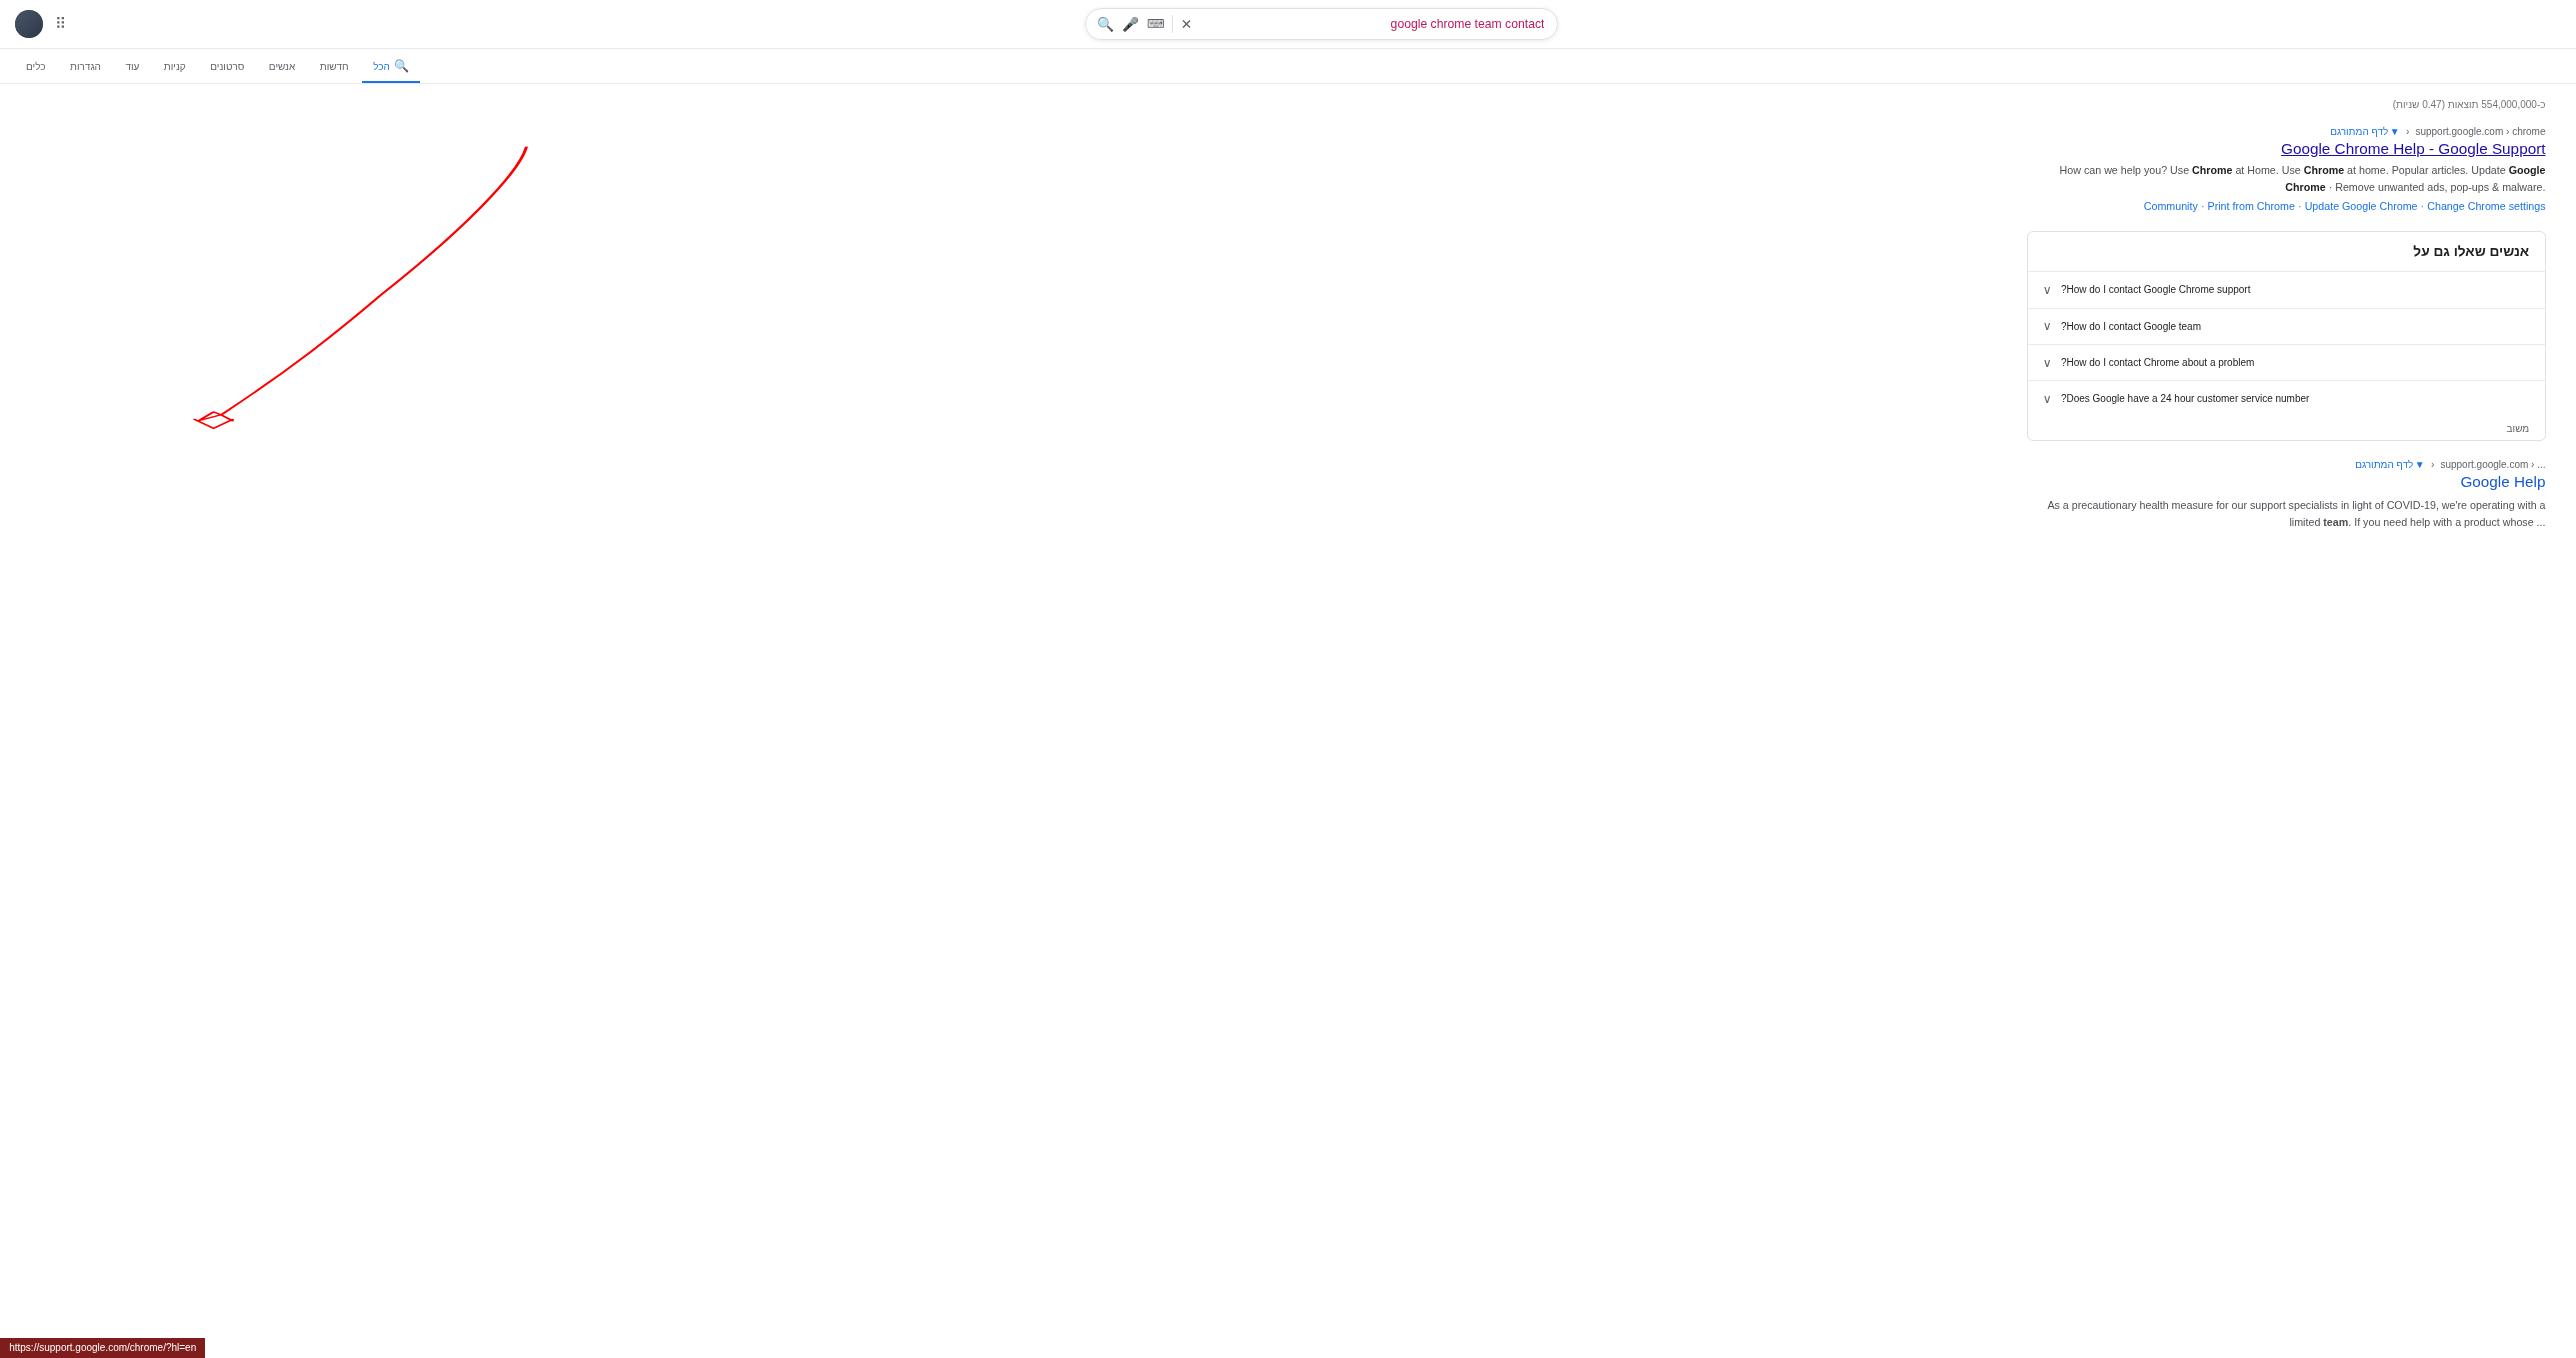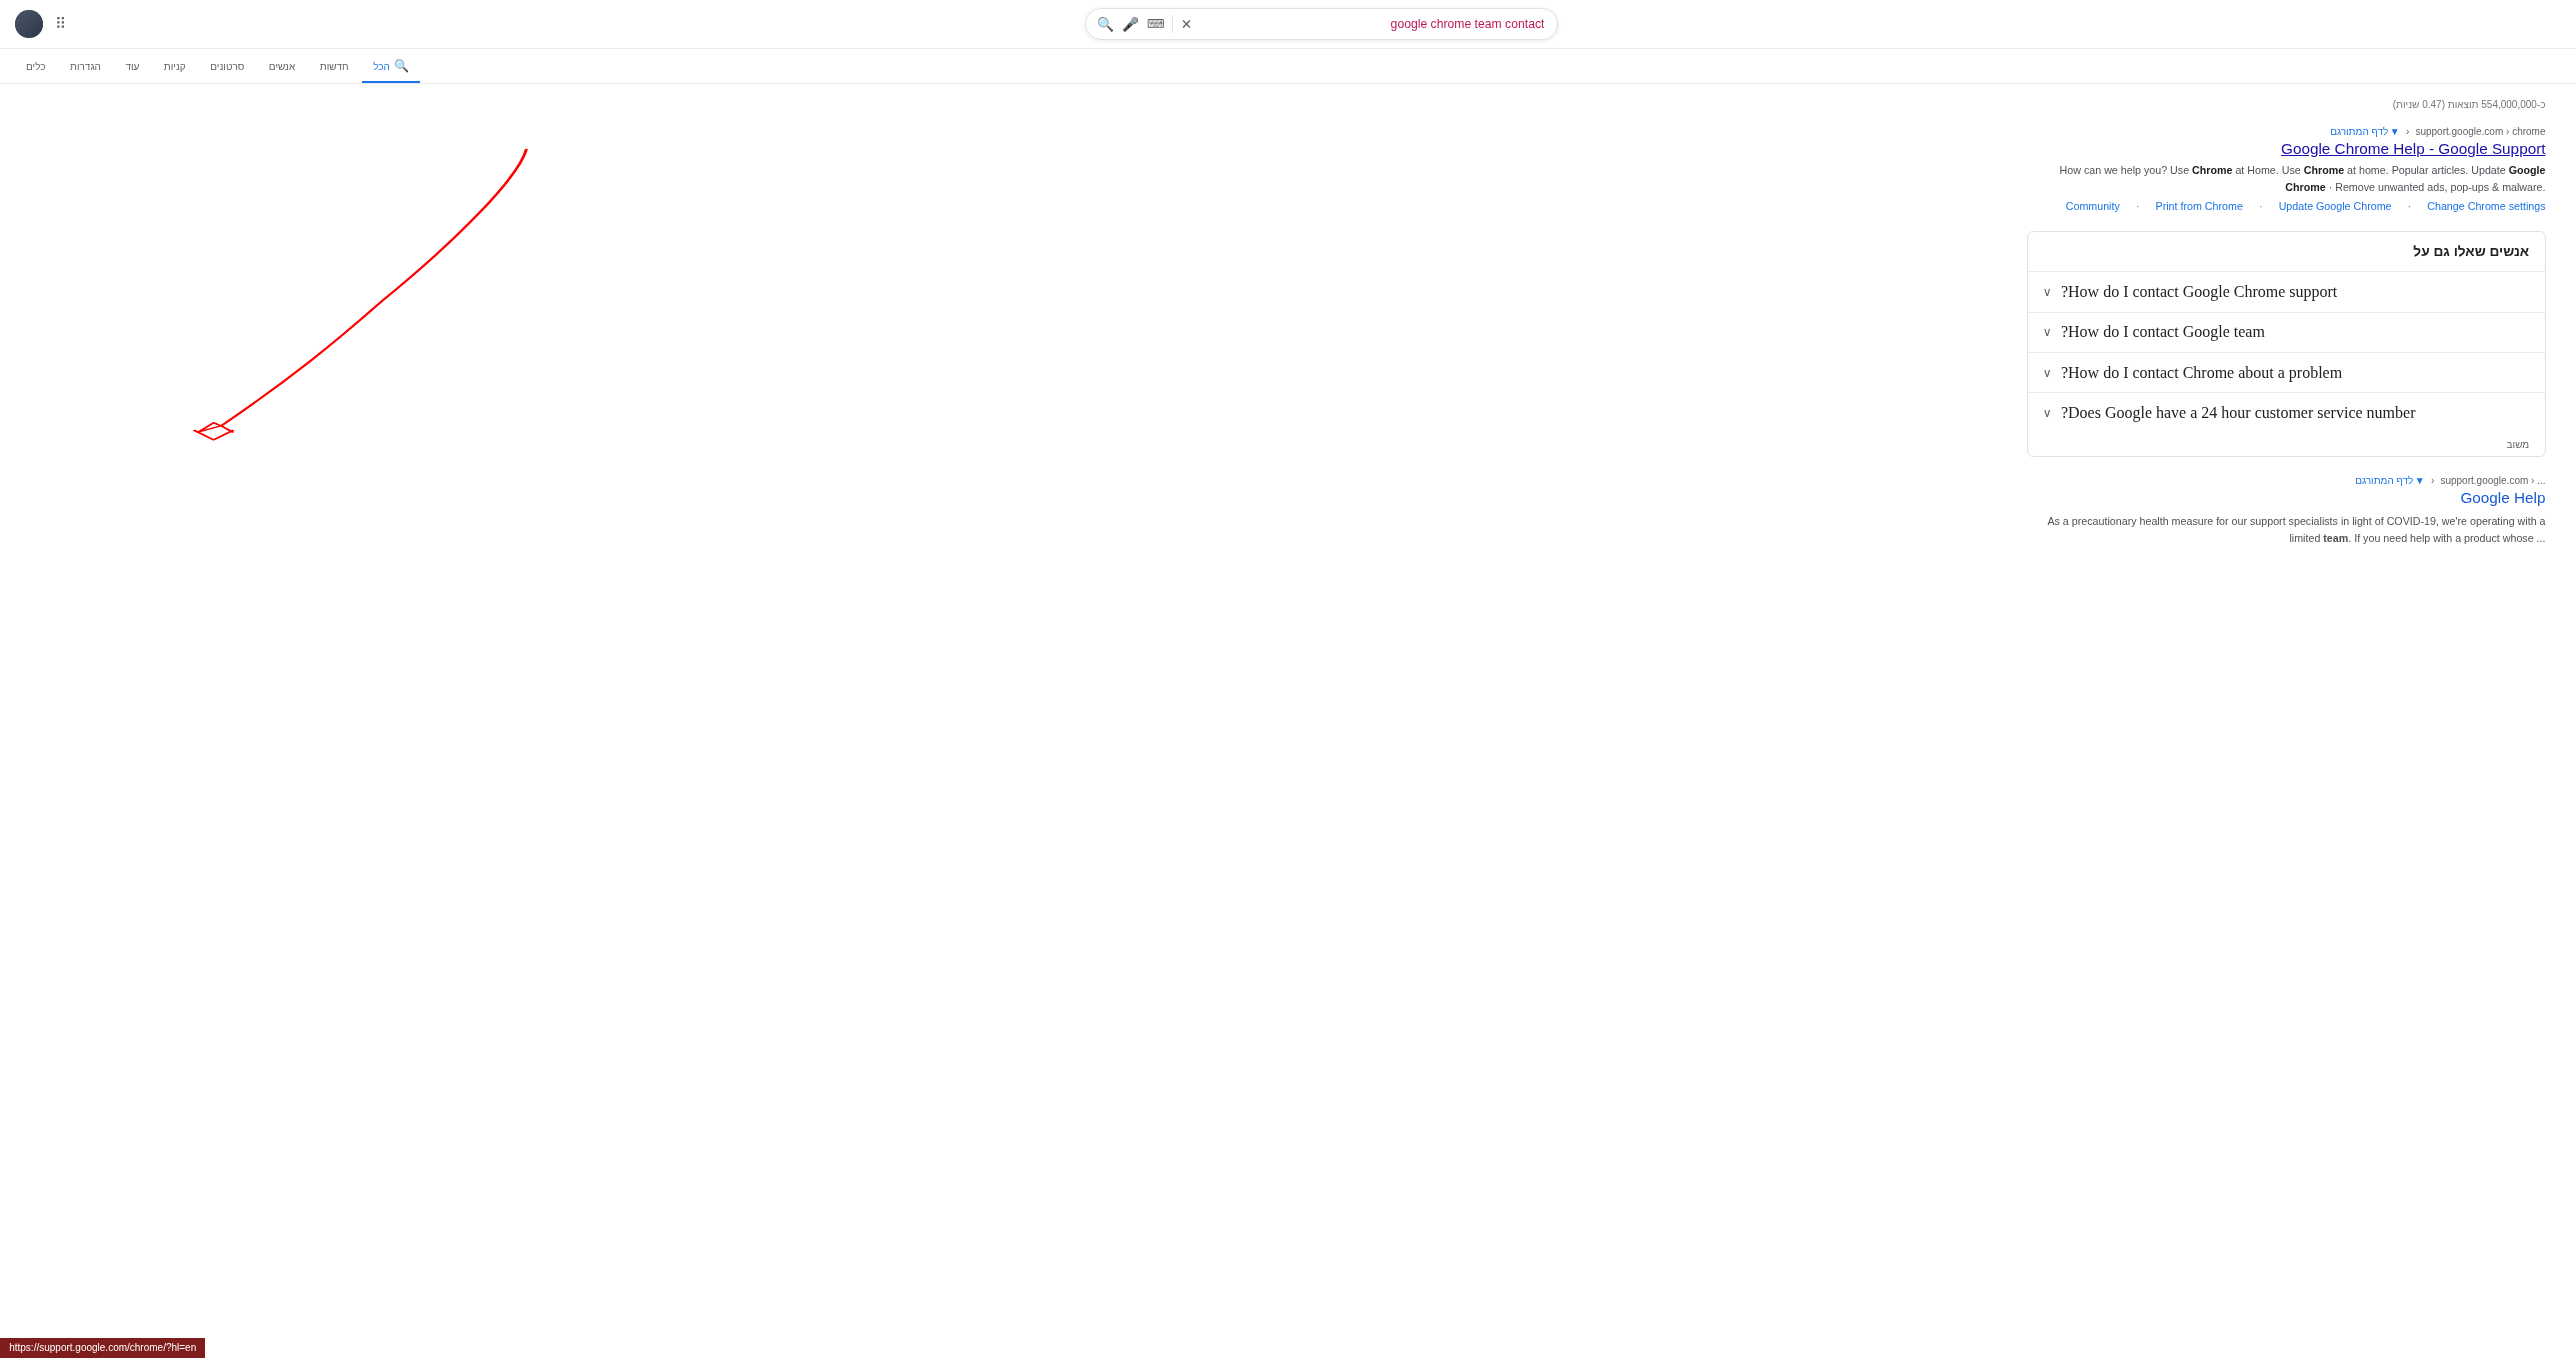--- a/index.html
+++ b/index.html
@@ -173,21 +173,21 @@
       text-align: right;
       direction: ltr;
       unicode-bidi: embed;
     }
     .result-snippet strong {
       font-weight: bold;
       color: #202124;
     }
     .result-links {
       display: flex;
-      gap: 13px;
+      gap: 0;
       margin-top: 4.6px;
       flex-wrap: wrap;
       justify-content: flex-end;
       direction: ltr;
     }
     .result-link {
       font-size: 10.7px;
       color: #1a73e8;
       cursor: pointer;
       text-decoration: none;
@@ -214,24 +214,23 @@
     .paa-item {
       border-top: 0.8px solid #e8eaed;
       display: flex;
       align-items: center;
       justify-content: flex-end;
       padding: 10.7px 15.3px;
       cursor: pointer;
       gap: 9.2px;
     }
     .paa-question {
-      font-size: 16px;
+      font-size: 10px;
       color: #202124;
       text-align: right;
-      font-family: Liberation Serif, serif;
     }
     .paa-chevron {
       color: #5f6368;
       font-size: 12.2px;
       flex-shrink: 0;
     }
     .paa-feedback {
       padding: 6.1px 15.3px;
       font-size: 10px;
       color: #5f6368;

